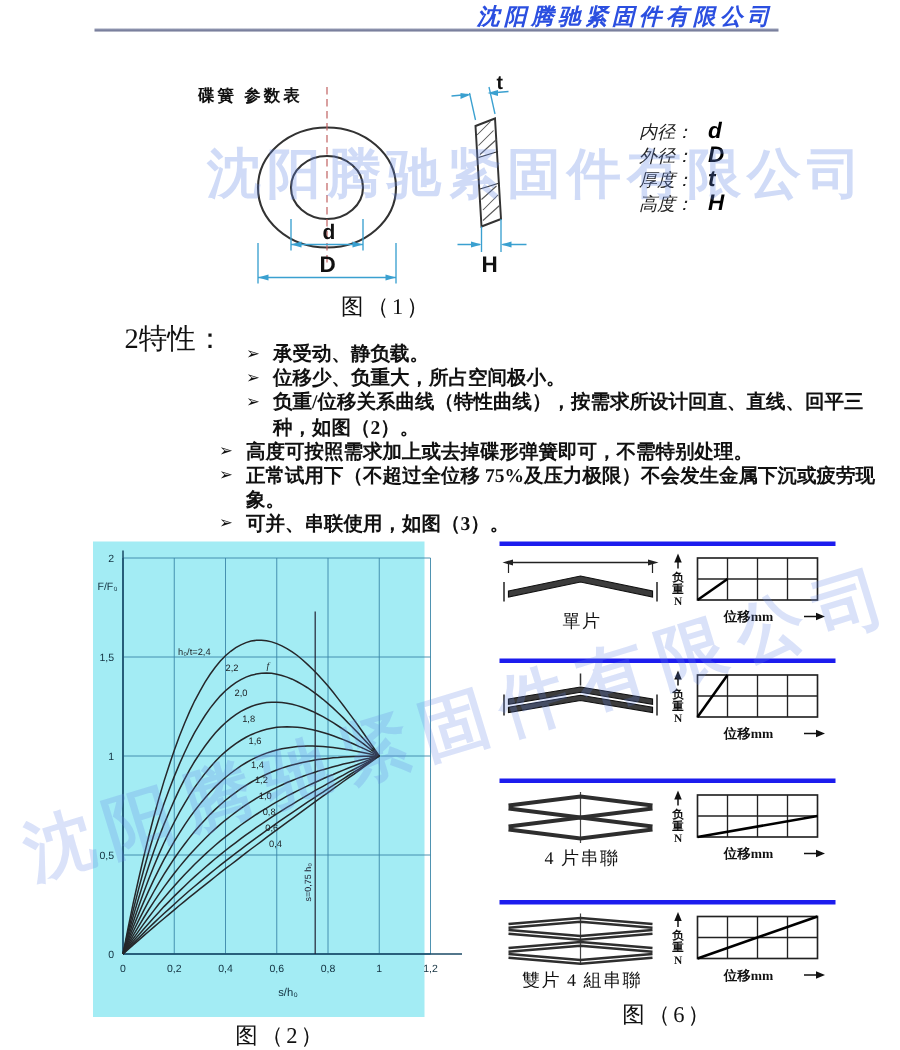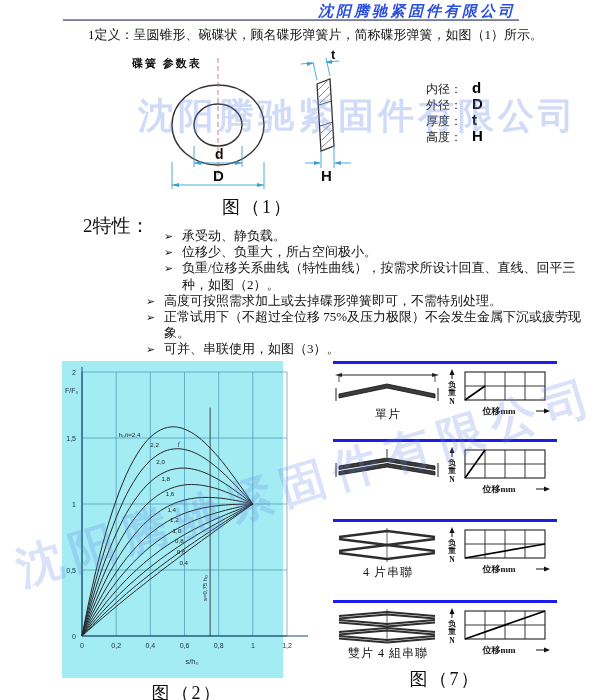--- a/index.html
+++ b/index.html
@@ -18,34 +18,34 @@
            color:#2b4fe0;font-weight:bold;font-style:italic;font-size:15px;letter-spacing:3px;}
   .header-rule{position:absolute;top:19px;left:63px;width:456px;height:2px;
                background:linear-gradient(#9aa0b8,#6a7090);}
 
   .definition{position:absolute;top:26px;left:88px;width:486px;font-size:13px;line-height:17px;margin:0;}
 
   
   .fig1-title{position:absolute;top:56px;left:132px;font-size:11px;font-weight:bold;letter-spacing:2px;}
   #fig1-svg{position:absolute;left:115px;top:50px;}
   .fig1-params{position:absolute;left:426px;top:80px;font-size:12px;color:#222;}
-  .fig1-params .prow{height:16px;line-height:16px;}
+  .fig1-params .prow{height:16px;line-height:16px;font-style:italic;}
   .fig1-params .psym{display:inline-block;margin-left:10px;font-family:"Liberation Sans",sans-serif;
                      font-weight:bold;font-size:15px;color:#000;}
-  .caption{font-size:18px;text-align:center;letter-spacing:2px;}
+  .caption{font-size:15px;text-align:center;letter-spacing:2px;}
   .fig1-caption{position:absolute;left:115px;top:195px;width:285px;}
 
   
   .feat-heading{position:absolute;left:83px;top:213px;font-size:19px;}
   .feat-list{position:absolute;left:140px;top:228px;width:444px;font-size:13px;line-height:16.2px;}
   .feat-item{display:flex;}
   .feat-item .marker{width:18px;flex:0 0 18px;font-size:11px;}
   .feat-item.ind-a{padding-left:24px;}
   .feat-item.ind-b{padding-left:6px;}
-  .feat-item .ftext{flex:1;}
+  .feat-item .ftext{flex:1;font-weight:bold;}
 
   
   .fig2-panel{position:absolute;left:62px;top:361px;width:221px;height:317px;background:#a3ecf4;}
   .fig2-caption{position:absolute;left:62px;top:681px;width:250px;}
 
   
   .f3-sep{position:absolute;left:333px;width:224px;height:3px;background:#1c1cee;}
   .f3-row{position:absolute;left:333px;width:224px;}
   .stack-svg{position:absolute;left:0;top:3px;}
   .stack-label{position:absolute;left:0;top:40px;width:110px;text-align:center;
@@ -57,21 +57,20 @@
 <body>
 
 <div id="page">
 
   <div class="watermark wm1">沈阳腾驰紧固件有限公司</div>
   <div class="watermark wm2">沈阳腾驰紧固件有限公司</div>
 
   <div class="company">沈阳腾驰紧固件有限公司</div>
   <div class="header-rule"></div>
 
-  <p class="definition">1定义：呈圆锥形、碗碟状，顾名碟形弹簧片，简称碟形弹簧，如图（1）所示。</p>
 
   <div class="fig1-title">碟簧 参数表</div>
 
   <svg id="fig1-svg" width="285" height="150" viewBox="0 0 285 150">
 
     <ellipse cx="103" cy="75" rx="46" ry="40" fill="none" stroke="#333" stroke-width="1.4"></ellipse>
     <ellipse cx="103" cy="75" rx="24" ry="21" fill="none" stroke="#333" stroke-width="1.4"></ellipse>
     <line x1="103" y1="8" x2="103" y2="128" stroke="#c06060" stroke-width="0.8" stroke-dasharray="5,3"></line>
 
     <g stroke="#3aa0d0" stroke-width="0.9">
@@ -339,15 +338,15 @@
         <polygon points="9,1 6.5,7 11.5,7" fill="#111"></polygon>
         <text x="9" y="19" text-anchor="middle" font-size="7.6" font-weight="bold" fill="#111" font-family="Liberation Serif, serif">负</text>
         <text x="9" y="27.3" text-anchor="middle" font-size="7.6" font-weight="bold" fill="#111" font-family="Liberation Serif, serif">重</text>
         <text x="9" y="35.6" text-anchor="middle" font-size="7.6" font-weight="bold" fill="#111" font-family="Liberation Serif, serif">N</text>
         <text x="56" y="46" text-anchor="middle" font-size="9" font-weight="bold" fill="#111" font-family="Liberation Serif, serif">位移mm</text>
         <line x1="93" y1="43" x2="105" y2="43" stroke="#111" stroke-width="1"></line>
         <polygon points="107,43 101,40.5 101,45.5" fill="#111"></polygon>
       </svg>
   </div>
 
-  <div class="caption fig3-caption">图（7）</div>
+  <div class="caption fig3-caption">图（6）</div>
 
 </div>
 
 </body></html>

